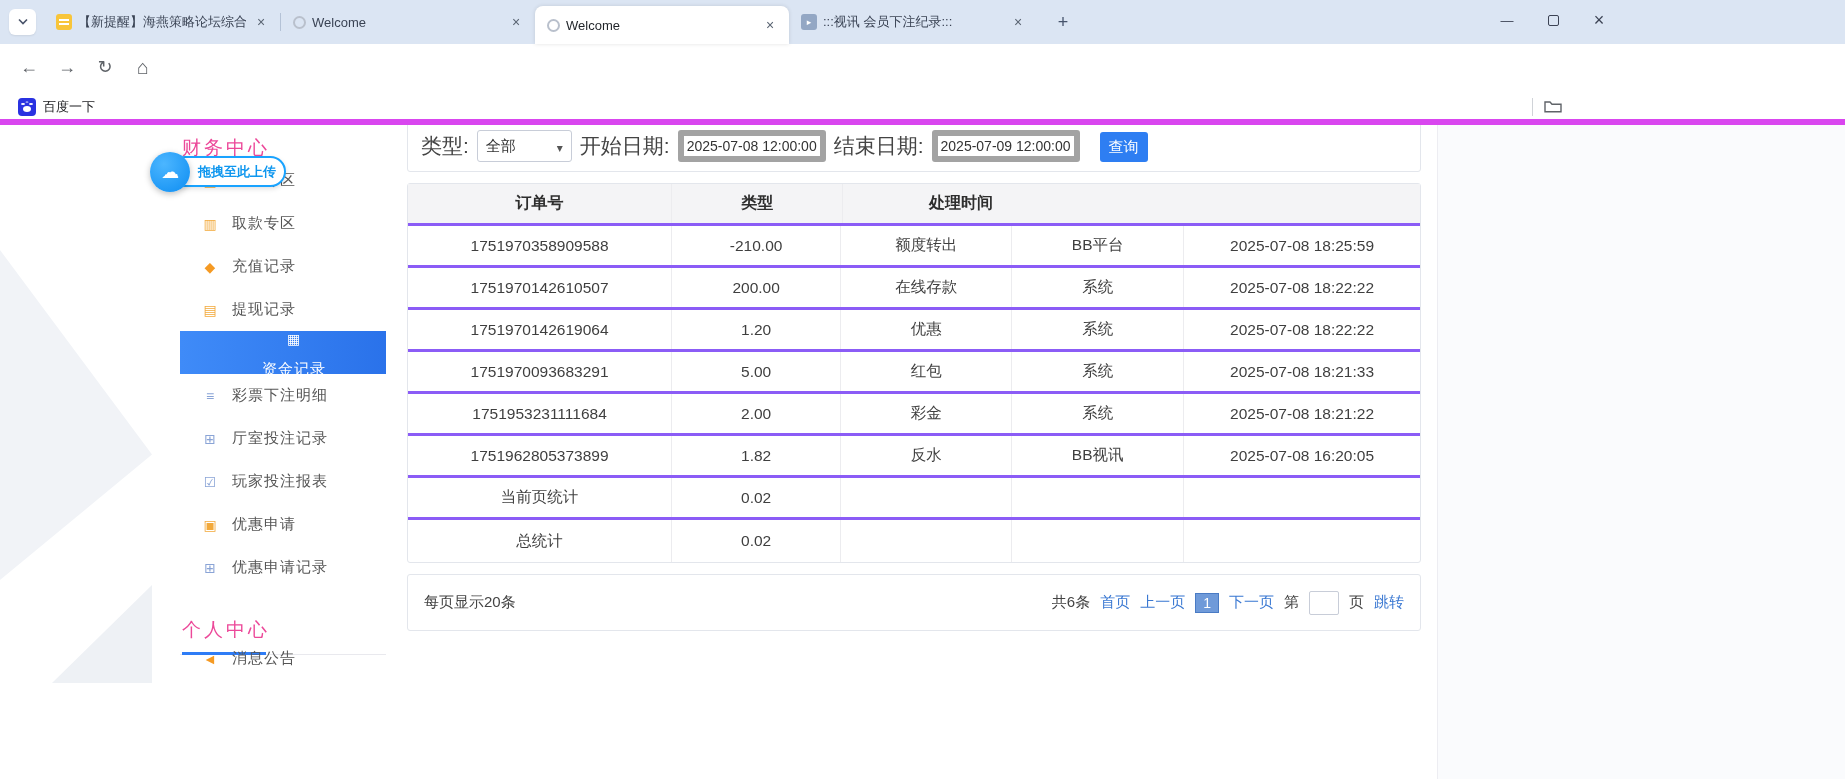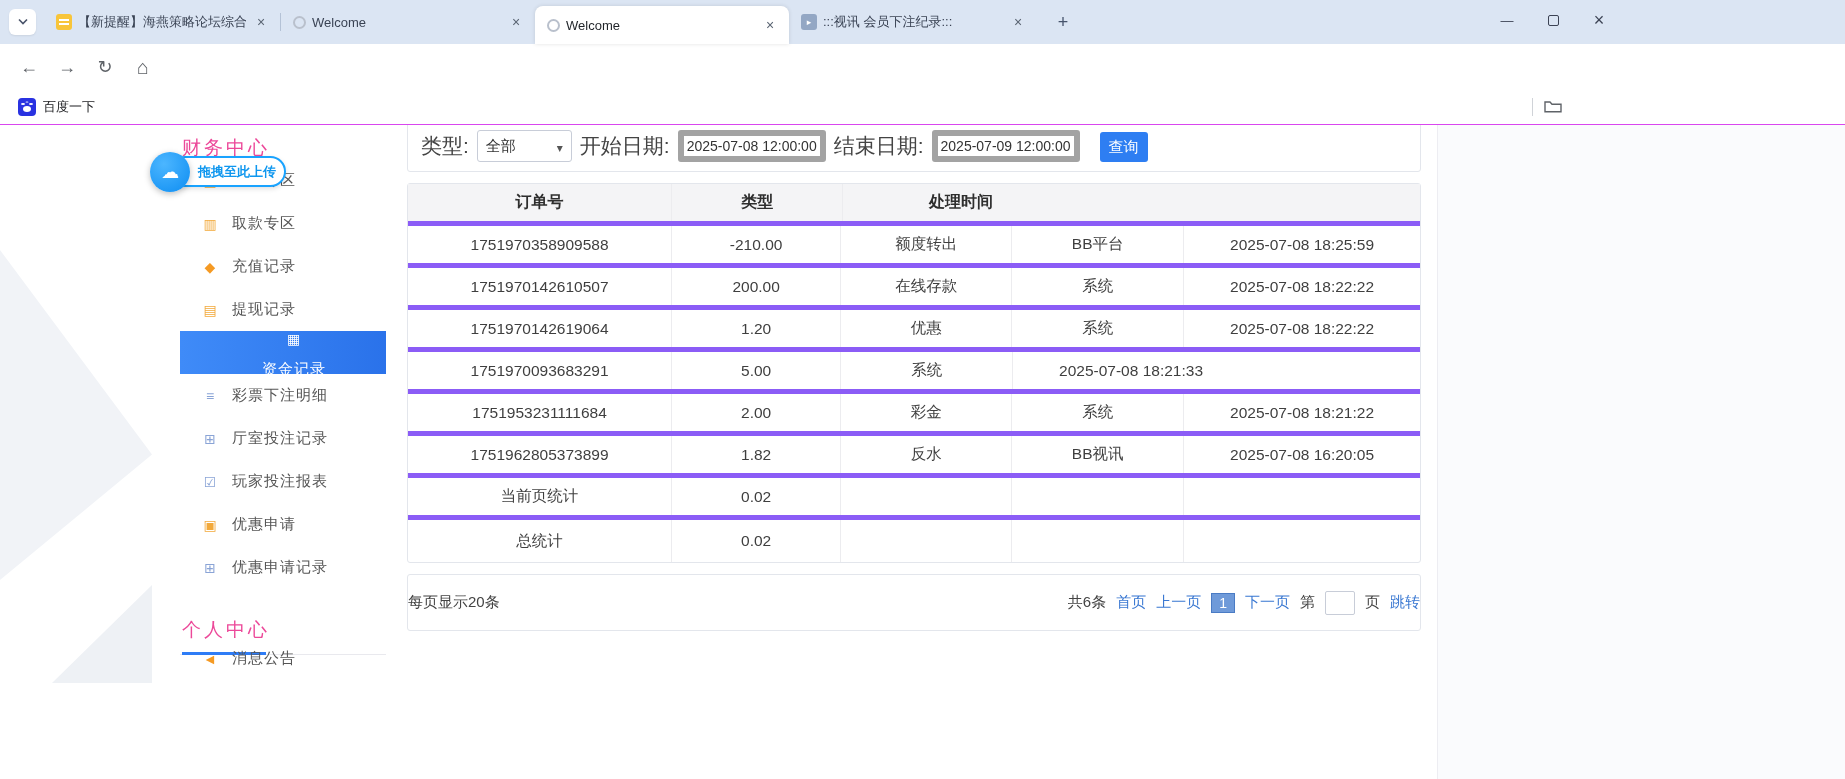--- a/index.html
+++ b/index.html
@@ -37,21 +37,21 @@
   .g-forward::before { content:"→"; }
   .g-reload::before { content:"↻"; }
   .g-home::before { content:"⌂"; font-size:20px; }
   .urlbar { position:absolute; left:170px; top:51px; width:1332px; height:33px; background:#fff; border:1px solid #d4d9e0; border-radius:17px; display:flex; align-items:center; padding:0 12px 0 10px; }
   .url-text { font-size:15px; color:#202124; margin-left:8px; flex:1; white-space:nowrap; overflow:hidden; }
   .star-btn { font-size:17px; color:#5f6368; cursor:pointer; }
   .star-btn::before { content:"☆"; }
   .avatar { position:absolute; left:1550px; top:54px; width:27px; height:27px; border-radius:50%; background:radial-gradient(circle at 35% 30%, #5aa3ec, #2b6fd4); cursor:pointer; }
 
   
-  .bookmarkbar { position:absolute; left:0; top:90px; width:100%; height:35px; background:#fff; border-bottom:1px solid #d946ef; box-shadow:0 1px 2px rgba(0,0,0,.05); }
+  .bookmarkbar { position:absolute; left:0; top:90px; width:100%; height:35px; background:#fff; border-bottom:6px solid #d946ef; box-shadow:0 1px 2px rgba(0,0,0,.05); }
   .bookmark { position:absolute; left:10px; top:4px; height:26px; display:flex; align-items:center; gap:7px; padding:0 8px; border-radius:6px; cursor:pointer; }
   .baidu-ic { width:18px; height:18px; background:#2932e1; border-radius:4px; position:relative; }
   .baidu-ic::after { content:""; position:absolute; left:5px; top:8px; width:8px; height:6px; border-radius:50%; background:#fff; box-shadow:-4px -5px 0 -2px #fff, 0px -7px 0 -2.5px #fff, 4px -5px 0 -2px #fff; }
   .bookmark-label { font-size:13px; color:#202124; }
   .bm-sep { position:absolute; left:1532px; top:8px; width:1px; height:18px; background:#d0d3d8; }
   .bm-folder { position:absolute; left:1544px; top:9px; cursor:pointer; }
 
   
   .viewport { position:absolute; left:0; top:125px; width:100%; height:654px; background:#fff; overflow:hidden; }
   .right-strip { position:absolute; left:1437px; top:0; right:0; bottom:0; background:#fafbfd; border-left:1px solid #ededf2; }
@@ -91,29 +91,29 @@
   .main { position:absolute; left:407px; top:0; width:1014px; height:100%; }
   .panel { background:#fff; border:1px solid #e3e6ec; border-radius:3px; }
   .filter-box { position:absolute; left:0; top:-22px; width:1014px; height:69px; display:flex; align-items:flex-end; gap:8px; padding:0 0 9px 13px; }
   .f-label { font-size:21px; color:#444; line-height:32px;margin-top:47px; }
   .f-select { width:95px; height:32px; border:1px solid #c8cdd8; border-radius:3px; background:#fff; display:flex; align-items:center; justify-content:space-between; padding:0 8px; font-size:15px; color:#333; cursor:pointer; }
   .dd-arrow::before { content:"▾"; color:#555; font-size:12px; }
   .f-input { width:148px; height:32px; border:6px solid #a3a3a3; border-radius:3px; font-size:14px; color:#333; text-align:center; font-family:"Liberation Sans","DejaVu Sans",sans-serif; }
   .f-btn { width:48px; height:30px; margin-left:12px; background:#2e7ef2; border:none; border-radius:3px; color:#fff; font-size:15px; cursor:pointer; font-family:inherit; }
 
   .table-box { position:absolute; left:0; top:58px; width:1014px; }
-  .t-row { display:flex; height:42px; border-bottom:5px solid #8b5cf6; }
+  .t-row { display:flex; height:42px; border-bottom:3px solid #8b5cf6; }
   .t-row:last-child { border-bottom:none; }
   .t-head { background:#f4f4f6; }
   .t-cell { display:flex; align-items:center; justify-content:center; font-size:15.5px; color:#3f3f3f; border-right:1px solid #ececef; }
   .t-cell:last-child { border-right:none; }
   .t-head .t-cell { font-weight:bold; font-size:16px; color:#2e2e2e; }
   .c0 { width:26.1%; } .c1 { width:16.7%; } .c2 { width:16.9%; } .c3 { width:17.0%; } .c4 { width:23.3%; }
 
-  .footer-box { position:absolute; left:0; top:449px; width:1014px; height:57px; display:flex; align-items:center; justify-content:space-between; padding:0 0; }
+  .footer-box { position:absolute; left:0; top:449px; width:1014px; height:57px; display:flex; align-items:center; justify-content:space-between; padding:0 16px; }
   .per-page { font-size:15px; color:#444; }
   .pager { display:flex; align-items:center; gap:10px; font-size:15px; }
   .pg-text { color:#444; }
   .pg-link { color:#3a78d2; cursor:pointer; }
   .pg-cur { background:#6f9ad9; border:1px solid #4a7bc4; color:#fff; padding:1px 7px; font-size:14px; }
   .pg-input { width:30px; height:24px; border:1px solid #c8cdd8; border-radius:2px; }
 </style>
 </head>
 <body>
 
@@ -298,20 +298,21 @@
         <div class="t-row">
           <div class="t-cell c0">1751970142619064</div>
           <div class="t-cell c1">1.20</div>
           <div class="t-cell c2">优惠</div>
           <div class="t-cell c3">系统</div>
           <div class="t-cell c4">2025-07-08 18:22:22</div>
         </div>
         <div class="t-row">
           <div class="t-cell c0">1751970093683291</div>
           <div class="t-cell c1">5.00</div>
+          <div class="t-cell c2">红包</div>
           <div class="t-cell c3">系统</div>
           <div class="t-cell c4">2025-07-08 18:21:33</div>
         </div>
         <div class="t-row">
           <div class="t-cell c0">1751953231111684</div>
           <div class="t-cell c1">2.00</div>
           <div class="t-cell c2">彩金</div>
           <div class="t-cell c3">系统</div>
           <div class="t-cell c4">2025-07-08 18:21:22</div>
         </div>

